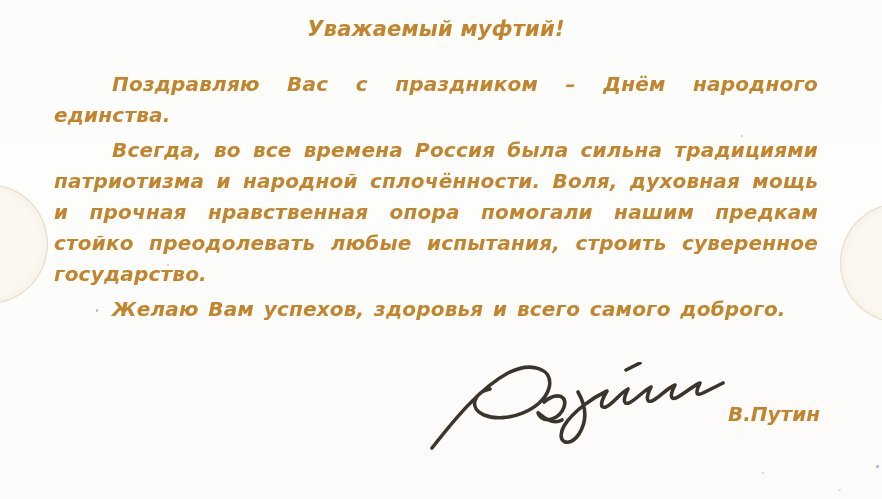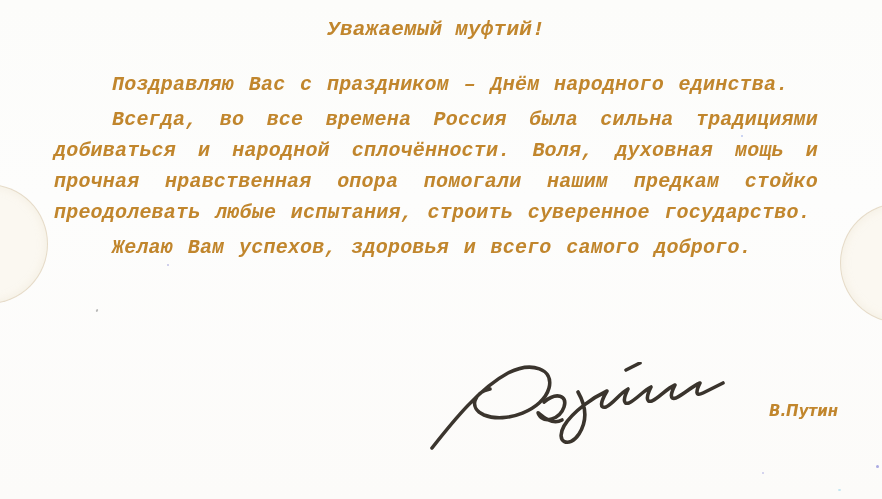--- a/index.html
+++ b/index.html
@@ -34,21 +34,20 @@
     position: absolute;
     left: 50px;
     right: 60px;
     top: 14px;
     color: #c1862d;
     font-style: italic;
     font-weight: bold;
     font-size: 20px;
     line-height: 31px;
     letter-spacing: 0.2px;
-    font-family: Liberation Mono, monospace;
   }
   .salutation {
     text-align: center;
     font-size: 21px;
     margin: 0 0 24px 0;
   }
   .letter p.body-par {
     margin: 4px;
     text-align: justify;
     text-indent: 58px;
@@ -56,26 +55,26 @@
   }
   .signature-wrap {
     position: absolute;
     left: 428px;
     top: 362px;
     width: 330px;
     height: 90px;
   }
   .signer-name {
     position: absolute;
-    right: 44px;
+    right: 62px;
     top: 402px;
     color: #c1862d;
     font-style: italic;
     font-weight: bold;
-    font-size: 15px;
+    font-size: 20px;
   }
   .letter-date {
     position: absolute;
     left: 50px;
     top: 447px;
     color: #c1862d;
     font-style: italic;
     font-weight: bold;
     font-size: 21px;
   }
@@ -91,21 +90,21 @@
 </head>
 <body>
 
 <div class="scan-card">
   <div class="notch notch-left"></div>
   <div class="notch notch-right"></div>
 
   <div class="letter">
     <p class="salutation"><span>Уважаемый муфтий!</span></p>
     <p class="body-par">Поздравляю Вас с праздником – Днём народного единства.</p>
-    <p class="body-par">Всегда, во все времена Россия была сильна традициями добиваться и народной сплочённости. Воля, духовная мощь и прочная нравственная опора помогали нашим предкам стойко преодолевать любые испытания, строить суверенное государство.</p>
+    <p class="body-par">Всегда, во все времена Россия была сильна традициями патриотизма и народной сплочённости. Воля, духовная мощь и прочная нравственная опора помогали нашим предкам стойко преодолевать любые испытания, строить суверенное государство.</p>
     <p class="body-par">Желаю Вам успехов, здоровья и всего самого доброго.</p>
   </div>
 
   <div class="signature-wrap">
     <svg width="330" height="90" viewBox="0 0 330 90" fill="none" xmlns="http://www.w3.org/2000/svg">
       <g stroke="#2a241c" stroke-width="3.6" stroke-linecap="round" stroke-linejoin="round" fill="none" opacity="0.92">
 
         <path d="M4 86 C 26 58, 52 26, 80 11 C 104 -1, 126 7, 121 26 C 115 48, 78 62, 56 53 C 40 46, 46 30, 62 27"></path>
 
         <path d="M116 40 C 128 30, 140 33, 136 45 C 132 57, 116 62, 111 53 C 106 44, 120 66, 134 58"></path>

